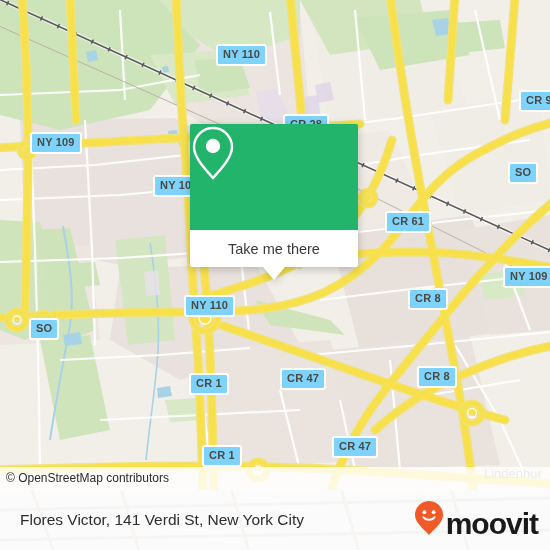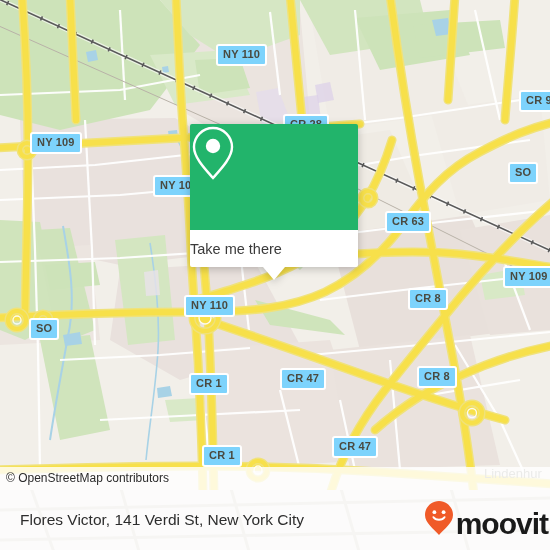--- a/index.html
+++ b/index.html
@@ -65,21 +65,21 @@
   #popup-head {
     background:#22b46b;
     height:106px;
     border-radius:2px 2px 0 0;
     display:flex; align-items:center; justify-content:center;
   }
   #popup-cta {
     background:#ffffff;
     height:37px;
     border-radius:0 0 2px 2px;
-    display:flex; align-items:center; justify-content:flex-start;
+    display:flex; align-items:center; justify-content:center;
     color:#3a3a3a;
     font-size:14.5px;
     font-family:"Liberation Sans", sans-serif;
     position:relative;
   }
   #popup-tail {
     position:absolute;
     left:50%; top:100%;
     margin-left:-11px;
     width:0; height:0;
@@ -87,21 +87,21 @@
     border-right:11px solid transparent;
     border-top:13px solid #ffffff;
   }
 
   
   #footer {
     position:absolute; left:0; top:490px;
     width:550px; height:60px;
     background:#ffffff;
     display:flex; align-items:center; justify-content:space-between;
-    padding:0 2px 0 20px;
+    padding:0 12px 0 20px;
     overflow:hidden;
   }
   #footer-bg {
     position:absolute; left:0; top:0; width:550px; height:60px;
     opacity:0.30;
   }
   #footer-title {
     position:relative;
     font-size:15.5px;
     color:#2d2d2d;
@@ -299,21 +299,21 @@
 
       </g>
     </svg>
 
     <div class="shield" style="left:216px; top:44px">NY 110</div>
     <div class="shield" style="left:30px;  top:132px">NY 109</div>
     <div class="shield" style="left:153px; top:175px">NY 109</div>
     <div class="shield" style="left:283px; top:114px">CR 28</div>
     <div class="shield" style="left:519px; top:90px">CR 9</div>
     <div class="shield" style="left:508px; top:162px">SO</div>
-    <div class="shield" style="left:385px; top:211px">CR 63</div>
+    <div class="shield" style="left:385px; top:211px">CR 61</div>
     <div class="shield" style="left:503px; top:266px">NY 109</div>
     <div class="shield" style="left:408px; top:288px">CR 8</div>
     <div class="shield" style="left:184px; top:295px">NY 110</div>
     <div class="shield" style="left:29px;  top:318px">SO</div>
     <div class="shield" style="left:189px; top:373px">CR 1</div>
     <div class="shield" style="left:280px; top:368px">CR 47</div>
     <div class="shield" style="left:417px; top:366px">CR 8</div>
     <div class="shield" style="left:202px; top:445px">CR 1</div>
     <div class="shield" style="left:332px; top:436px">CR 47</div>
 

